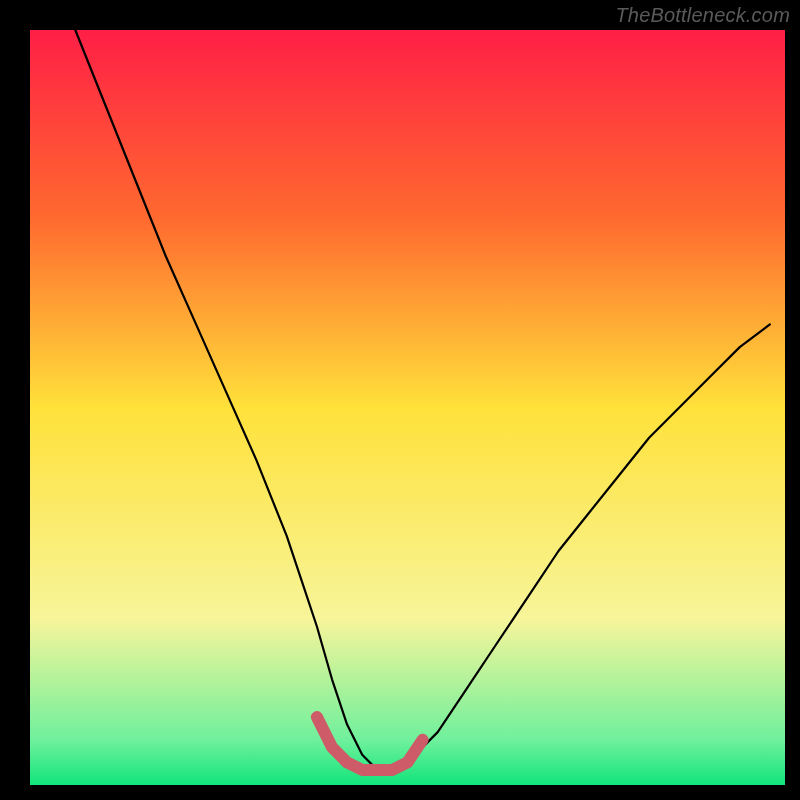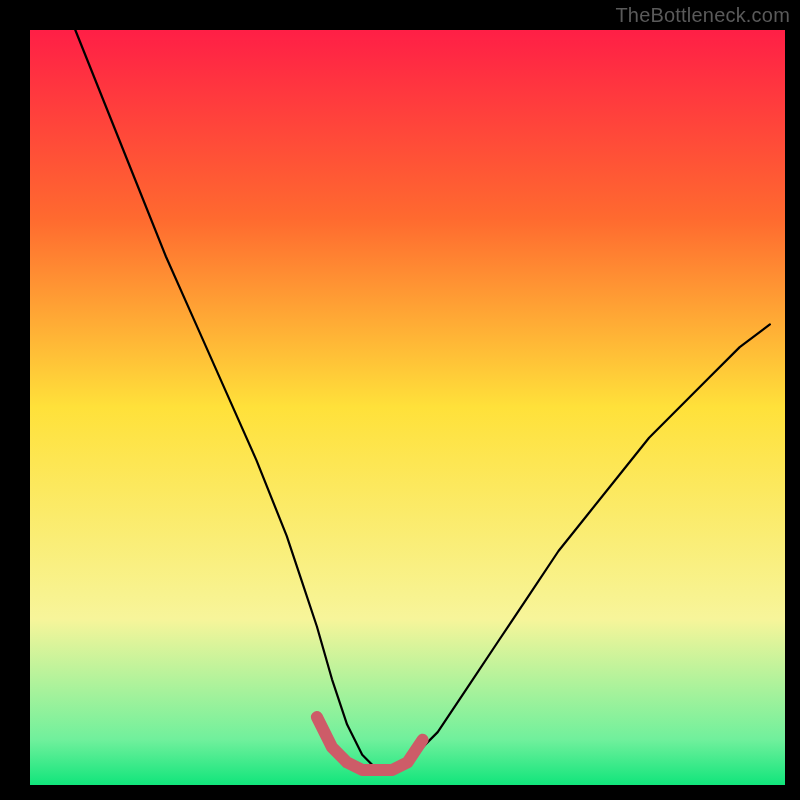--- a/index.html
+++ b/index.html
@@ -9,20 +9,21 @@
     height: 800px;
     overflow: hidden;
     background: #000;
     font-family: Arial, Helvetica, sans-serif;
   }
   .stage {
     position: relative;
     width: 800px;
     height: 800px;
     background: #000;
+    font-style: italic;
   }
   .watermark {
     position: absolute;
     top: 4px;
     right: 10px;
     color: #5a5a5a;
     font-size: 20px;
     font-weight: 500;
     letter-spacing: 0.2px;
     z-index: 5;

